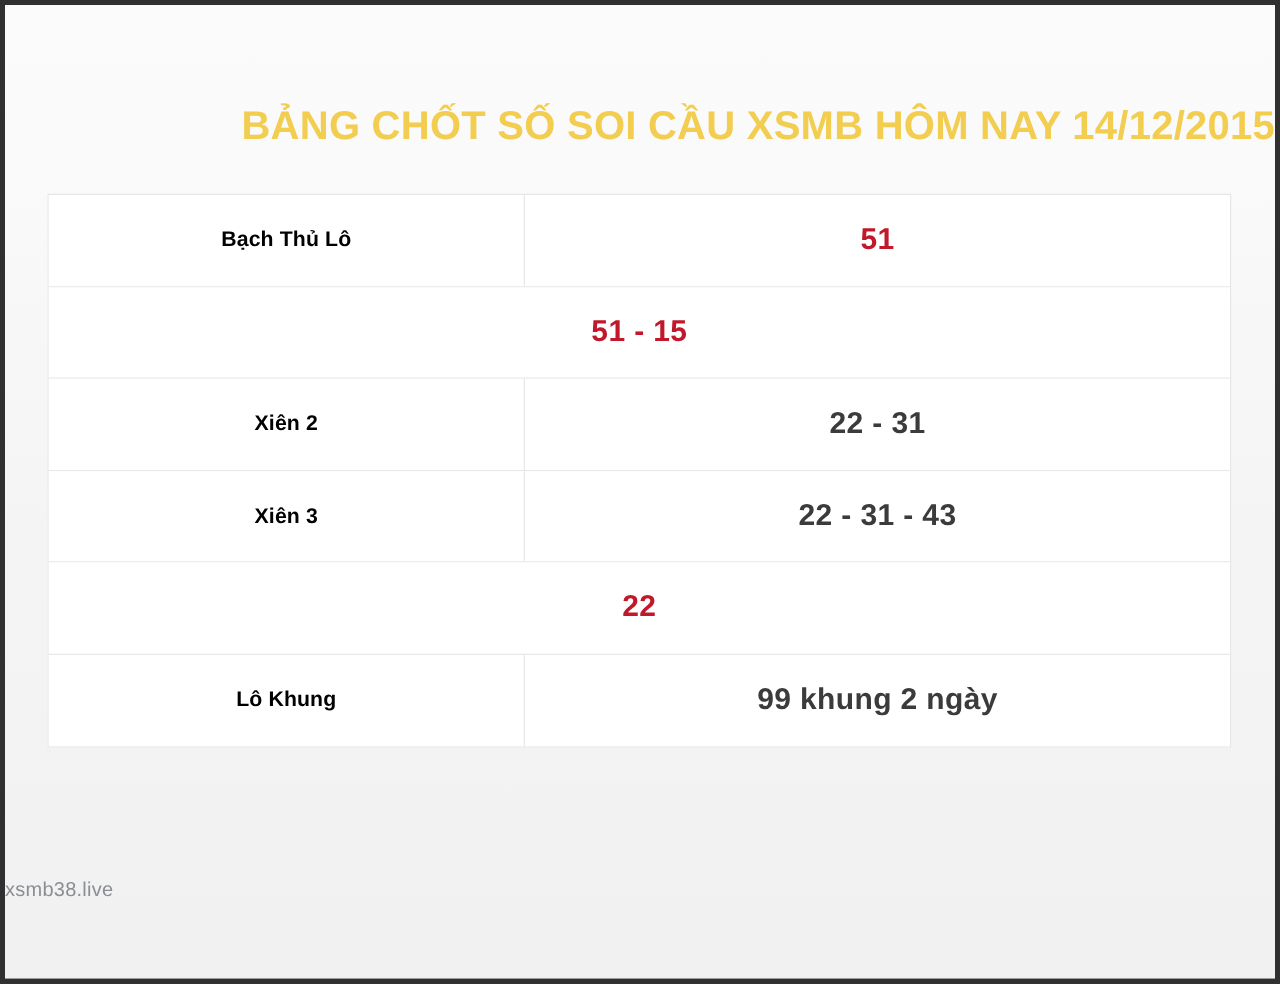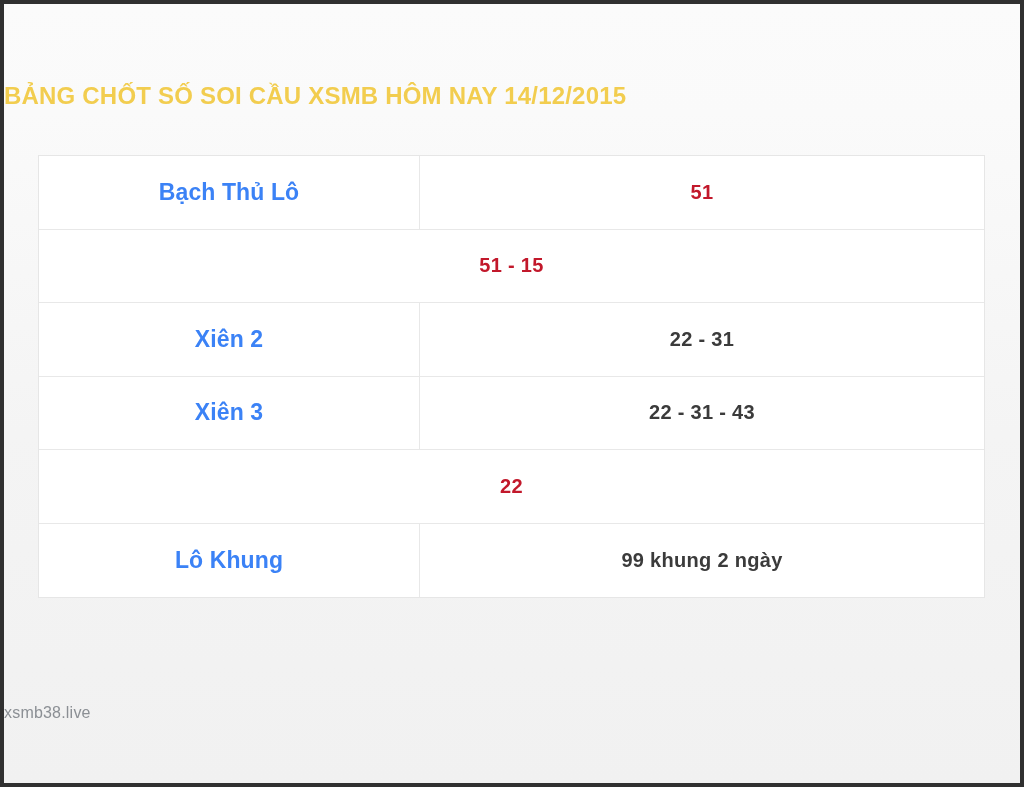--- a/index.html
+++ b/index.html
@@ -17,23 +17,23 @@
     overflow: hidden;
     font-family: "Liberation Sans", sans-serif;
   }
 
   
   .title {
     position: absolute;
     top: 78px;
     left: 0;
     width: 1016px;
-    text-align: left;
+    text-align: right;
     font-family: "Liberation Sans", sans-serif;
-    font-size: 24px;
+    font-size: 32px;
     font-weight: bold;
     letter-spacing: 0.2px;
     color: #f2cd4f;
     white-space: nowrap;
   }
 
   
   .table {
     position: absolute;
     left: 34px;
@@ -54,32 +54,32 @@
   .row:last-child { border-bottom: none; }
 
   .cell-label {
     width: 381px;
     flex: 0 0 381px;
     display: flex;
     align-items: center;
     justify-content: center;
     border-right: 1px solid #e8e8e8;
     box-sizing: border-box;
-    font-size: 23px;
+    font-size: 17px;
     font-weight: bold;
-    color: #3b82f6;
+    color: #000000;
     letter-spacing: 0.1px;
   }
   .cell-value {
     flex: 1 1 auto;
     display: flex;
     align-items: center;
     justify-content: center;
     box-sizing: border-box;
-    font-size: 20px;
+    font-size: 24px;
     font-weight: bold;
     color: #3b3b3b;
     letter-spacing: 0.3px;
   }
   .cell-value.highlight {
     color: #c2182b;
   }
 
   
   .footer {

